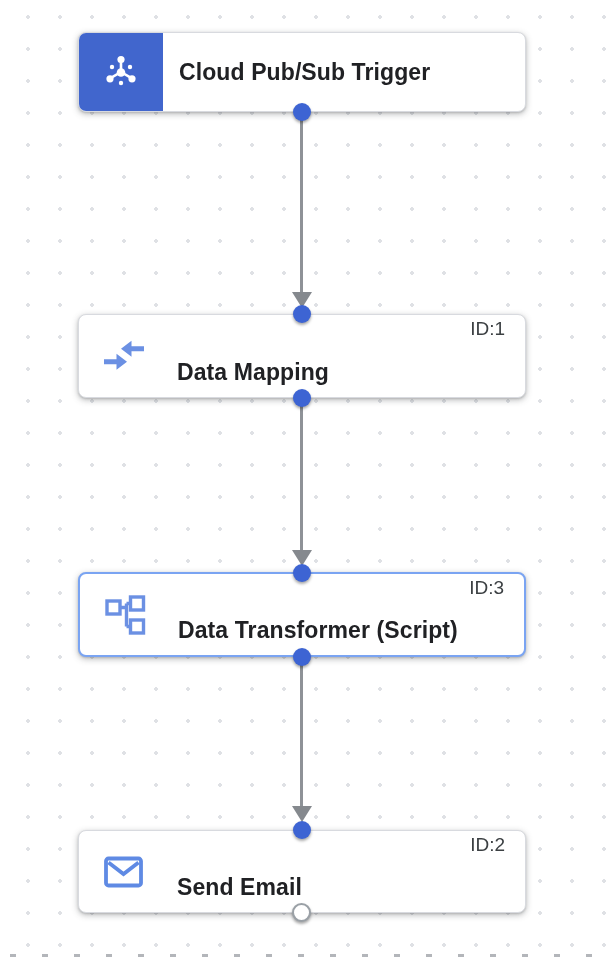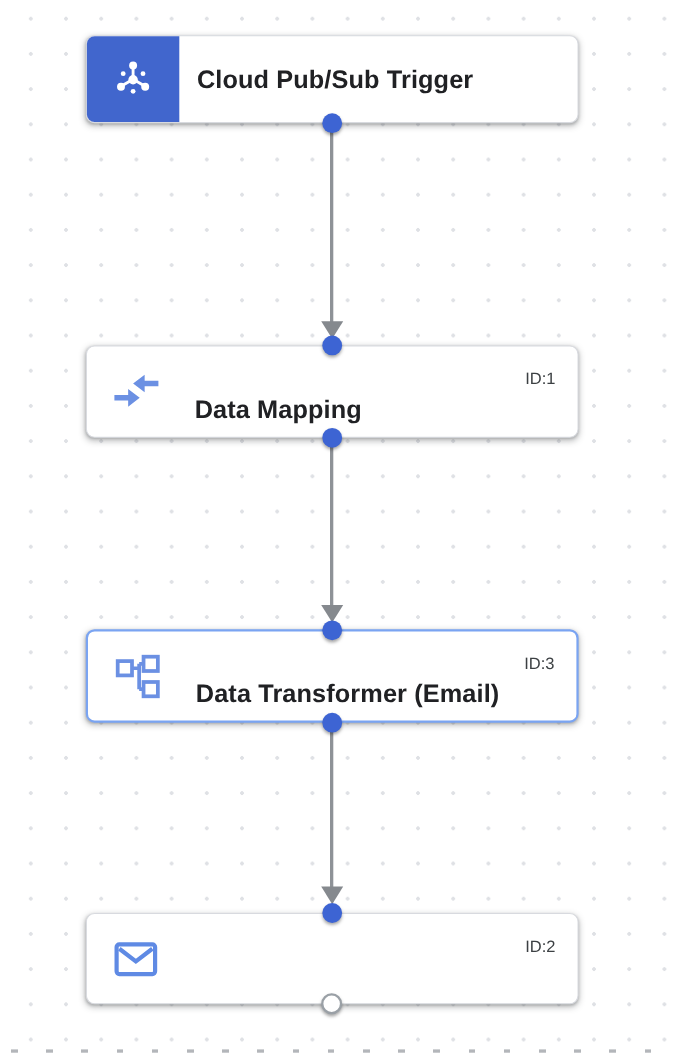--- a/index.html
+++ b/index.html
@@ -50,22 +50,22 @@
 
   .node-title {
     font-size: 23px; font-weight: 700; color: #202124;
     letter-spacing: 0.1px;
     white-space: nowrap;
   }
   .node .title-after-trigger { margin-left: 16px; }
   .node .title-after-icon { margin-left: 30px; margin-top: 32px; }
 
   .id-badge {
-    position: absolute; top: 21px; right: 20px;
-    font-size: 15px; color: #3c4043; font-weight: 400;
+    position: absolute; top: 3px; right: 20px;
+    font-size: 19px; color: #3c4043; font-weight: 400;
   }
 
   .port {
     position: absolute;
     width: 18px; height: 18px; border-radius: 50%;
     background: #3d64d3;
     box-shadow: 0 2px 3px rgba(0,0,0,.35);
   }
   .port.hollow {
     background: #ffffff;
@@ -138,33 +138,34 @@
     <div class="step-icon">
       <svg width="46" height="46" viewBox="0 0 46 46">
         <g stroke="#6b90e3" stroke-width="3.4" fill="none">
           <rect x="5" y="9" width="13" height="13"></rect>
           <rect x="28.5" y="5" width="13" height="13"></rect>
           <rect x="28.5" y="28" width="13" height="13"></rect>
           <path d="M18 15.5 H24.5 M24.5 11.5 V34.5 M24.5 11.5 H28.5 M24.5 34.5 H28.5"></path>
         </g>
       </svg>
     </div>
-    <span class="node-title title-after-icon">Data Transformer (Email)</span>
+    <span class="node-title title-after-icon">Data Transformer (Script)</span>
     <span class="id-badge">ID:3</span>
   </div>
 
   <div class="node" style="top:830px; height:83px;">
     <div class="step-icon">
       <svg width="46" height="46" viewBox="0 0 46 46">
         <g stroke="#5f8ae4" stroke-width="3.8" fill="none">
           <rect x="5" y="9.5" width="35" height="27" rx="2.5"></rect>
           <path d="M7.5 13.5 L22.5 25 L37.5 13.5"></path>
         </g>
       </svg>
     </div>
+    <span class="node-title title-after-icon">Send Email</span>
     <span class="id-badge">ID:2</span>
   </div>
 
   <div class="port" style="left:293px; top:103px;"></div>
   <div class="port" style="left:293px; top:305px;"></div>
   <div class="port" style="left:293px; top:389px;"></div>
   <div class="port" style="left:293px; top:564px;"></div>
   <div class="port" style="left:293px; top:648px;"></div>
   <div class="port" style="left:293px; top:821px;"></div>
   <div class="port hollow" style="left:292px; top:903px;"></div>

